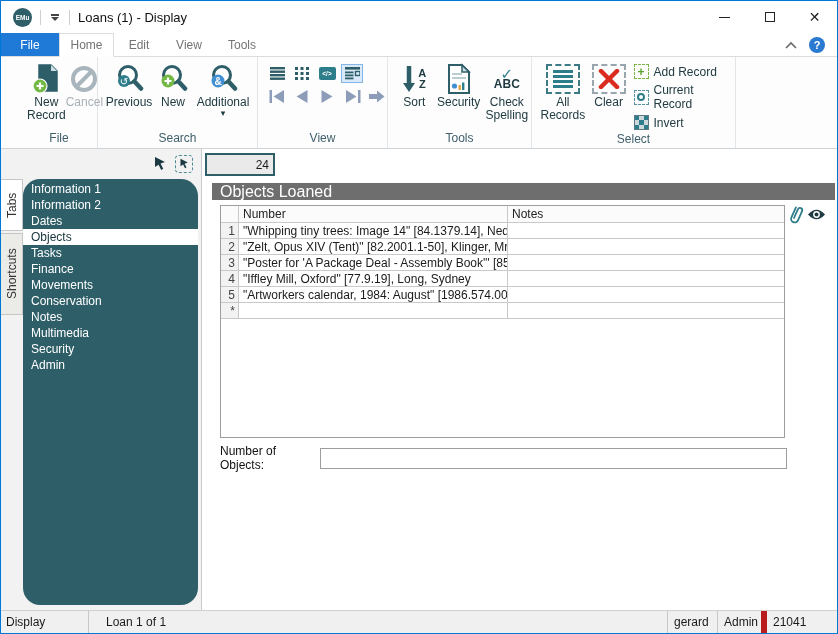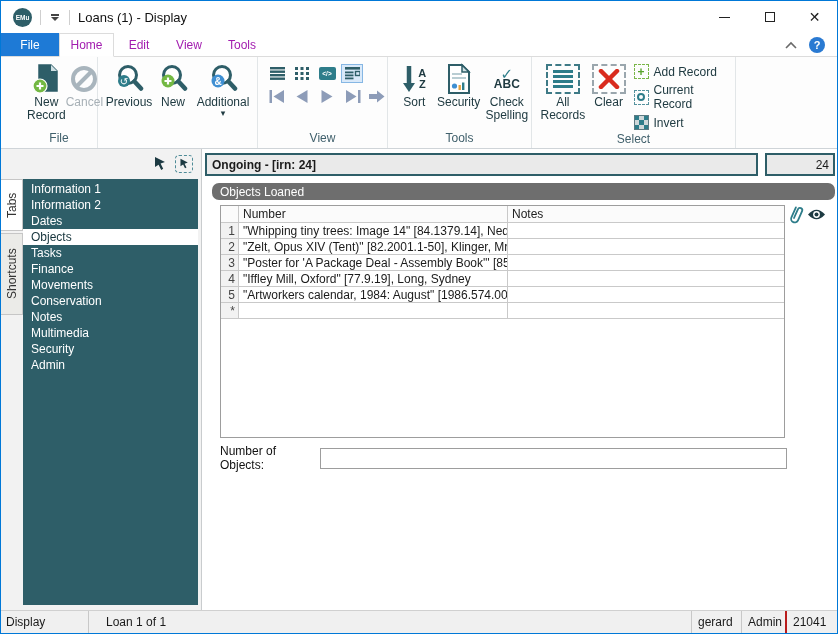--- a/index.html
+++ b/index.html
@@ -21,21 +21,21 @@
   .qat-drop .bar { width:8px; height:2px; background:#444; }
   .qat-drop .tri { width:0; height:0; border-left:4px solid transparent; border-right:4px solid transparent; border-top:4px solid #444; }
   .tb-title { font-size:13px; color:#111; }
   .tb-spacer { flex:1; }
   .winbtn { width:45px; height:32px; display:flex; align-items:center; justify-content:center; flex:none; cursor:default; }
   .glyph-min { width:11px; height:1px; background:#222; }
   .glyph-max { width:10px; height:10px; border:1px solid #222; }
   .glyph-close { font-size:14px; color:#222; line-height:1; }
   
   .tabrow { height:24px; display:flex; align-items:stretch; background:#fff; border-bottom:1px solid #dcdcdc; flex:none; position:relative; z-index:2; }
-  .rtab { display:flex; align-items:center; justify-content:center; font-size:12px; color:#a21caf; cursor:default; }
+  .rtab { display:flex; align-items:center; justify-content:center; font-size:12px; color:#737373; cursor:default; }
   .rtab.file { width:58px; background:#1e7ad6; color:#fff; }
   .rtab.home { width:55px; background:#fff; border:1px solid #dcdcdc; border-bottom:1px solid #fdfdfd; margin-bottom:-1px; }
   .rtab.plain { width:50px; }
   .rtab.tools { width:56px; }
   .tabrow-right { margin-left:auto; display:flex; align-items:center; gap:12px; padding-right:12px; }
   .chev-up { width:12px; height:8px; }
   .help-ic { width:16px; height:16px; border-radius:50%; background:#2a7ad2; color:#fff; font-weight:bold;
     font-size:11px; display:flex; align-items:center; justify-content:center; }
   
   .ribbon { height:92px; background:#fdfdfd; border-bottom:1px solid #cfd4d8; display:flex; flex:none; }
@@ -89,32 +89,32 @@
   .bodyrow { flex:1; display:flex; min-height:0; }
   .leftpanel { width:201px; background:#f2f2f2; border-right:1px solid #c9ccce; display:flex; flex-direction:column; flex:none; }
   .lp-top { height:30px; display:flex; align-items:center; justify-content:flex-end; gap:7px; padding-right:8px; }
   .selbox-ic { width:18px; height:18px; border:1.5px dashed #4e8b97; border-radius:4px; display:flex; align-items:center; justify-content:center; }
   .lp-body { flex:1; display:flex; min-height:0; }
   .tabstrip { width:22px; display:flex; flex-direction:column; }
   .vtab { writing-mode:vertical-rl; transform:rotate(180deg); display:flex; align-items:center; justify-content:center;
     font-size:12px; color:#333; cursor:default; }
   .vtab.sel { height:52px; background:#fff; border:1px solid #c6c6c6; border-right:none; }
   .vtab.idle { height:82px; background:#ebebe8; border:1px solid #c6c6c6; border-right:none; margin-top:2px; }
-  .sidebar { flex:1; background:#2e5e68; margin:0 3px 5px 0; padding-top:2px; overflow:hidden; }
+  .sidebar { flex:1; background:#2e5e68; margin:0 3px 5px 0; padding-top:2px; overflow:hidden;border-radius:17px; }
   .sb-item { height:16px; line-height:16px; padding-left:8px; color:#fff; font-size:12px; cursor:default;
     white-space:nowrap; }
   .sb-item.sel { background:#ffffff; color:#16343c; }
   
   .main { flex:1; background:#fff; position:relative; min-width:0; }
   .rec-header { display:flex; gap:7px; margin:4px 2px 0 3px; height:23px; }
   .rec-box { border:2px solid #2e5e68; background:#eaeaea; display:flex; align-items:center; }
   .rec-box.l { flex:1; font-weight:bold; padding-left:5px; }
   .rec-box.r { width:70px; justify-content:flex-end; padding-right:4px; }
   .obj-bar { margin:7px 2px 0 10px; height:17px; background:#6e6e6e; color:#fff; display:flex; align-items:center;
-    padding-left:8px; font-size:12px;border-radius:7px; }
+    padding-left:8px; font-size:16px; }
   .tablewrap { margin:5px 0 0 18px; width:565px; height:233px; border:1px solid #9d9d9d; background:#fff; }
   .trow { display:flex; height:16px; }
   .trow.hdr { height:17px; background:#fbfbfb; }
   .tc { border-right:1px solid #c9c9c9; border-bottom:1px solid #c9c9c9; overflow:hidden; white-space:nowrap;
     font-size:12px; display:flex; align-items:center; }
   .tc.num { width:18px; justify-content:flex-end; padding-right:3px; background:#f2f2f2; color:#444; }
   .tc.obj { width:269px; padding-left:4px; }
   .tc.note { flex:1; border-right:none; padding-left:4px; }
   .trow.hdr .tc { background:#fbfbfb; color:#222; }
   .side-ics { position:absolute; left:586px; top:55px; display:flex; gap:3px; align-items:center; }
@@ -122,21 +122,21 @@
   .numobj-row label { width:100px; font-size:12px; color:#111; }
   .numobj-row input { width:467px; height:21px; border:1px solid #9d9d9d; font-size:12px; padding:0 4px;
     font-family:"Liberation Sans","DejaVu Sans",sans-serif; outline:none; }
   
   .statusbar { height:23px; border-top:1px solid #d0d0d0; background:#f0f0f0; display:flex; align-items:stretch; flex:none; font-size:12px; }
   .st { display:flex; align-items:center; border-right:1px solid #c8c8c8; }
   .st.mode { width:88px; padding-left:5px; }
   .st.info { flex:1; padding-left:17px; border-right:none; }
   .st.user { width:50px; padding-left:6px; border-left:1px solid #c8c8c8; border-right:none; }
   .st.grp  { width:44px; padding-left:6px; border-left:1px solid #c8c8c8; border-right:none; }
-  .st.port { width:52px; padding-left:6px; border-left:2px solid #b91c1c; border-right:none; }
+  .st.port { width:76px; padding-left:6px; border-left:6px solid #b91c1c; border-right:none; }
 </style>
 </head>
 <body>
 
 <div class="win">
 
   <div class="titlebar">
     <div class="emu-logo">EMu</div>
     <div class="tb-sep"></div>
     <div class="qat-drop">
@@ -229,20 +229,21 @@
               <circle cx="14" cy="12" r="8.5" fill="#fff" stroke="#2e5e68" stroke-width="3"></circle>
               <line x1="20.5" y1="18.5" x2="27" y2="25.5" stroke="#2e5e68" stroke-width="4.5" stroke-linecap="round"></line>
               <circle cx="10" cy="18" r="6.5" fill="#3f8fd2"></circle>
               <text x="10" y="22" text-anchor="middle" font-size="10" font-weight="bold" fill="#fff">&amp;</text>
             </svg>
           </div>
           <span>Additional</span>
           <span class="caret">▾</span>
         </div>
       </div>
+      <div class="rg-label">Search</div>
     </div>
 
     <div class="rgroup g-view">
       <div class="rg-body">
         <div class="viewgrid">
           <div class="vrow">
             <div class="sq">
               <svg width="15" height="13" viewBox="0 0 15 13">
                 <rect x="0" y="0" width="15" height="2.4" fill="#2e5e68"></rect>
                   <rect x="0" y="3.5" width="15" height="2.4" fill="#2e5e68"></rect>
@@ -440,21 +441,20 @@
           <div class="sb-item">Notes</div>
           <div class="sb-item">Multimedia</div>
           <div class="sb-item">Security</div>
           <div class="sb-item">Admin</div>
         </div>
       </div>
     </div>
 
     <div class="main">
       <div class="rec-header">
-        <div class="rec-box l">Ongoing - [irn: 24]</div>
         <div class="rec-box r">24</div>
       </div>
 
       <div class="obj-bar">Objects Loaned</div>
 
       <div class="tablewrap">
         <div class="trow hdr">
           <div class="tc num"></div>
           <div class="tc obj">Number</div>
           <div class="tc note">Notes</div>

